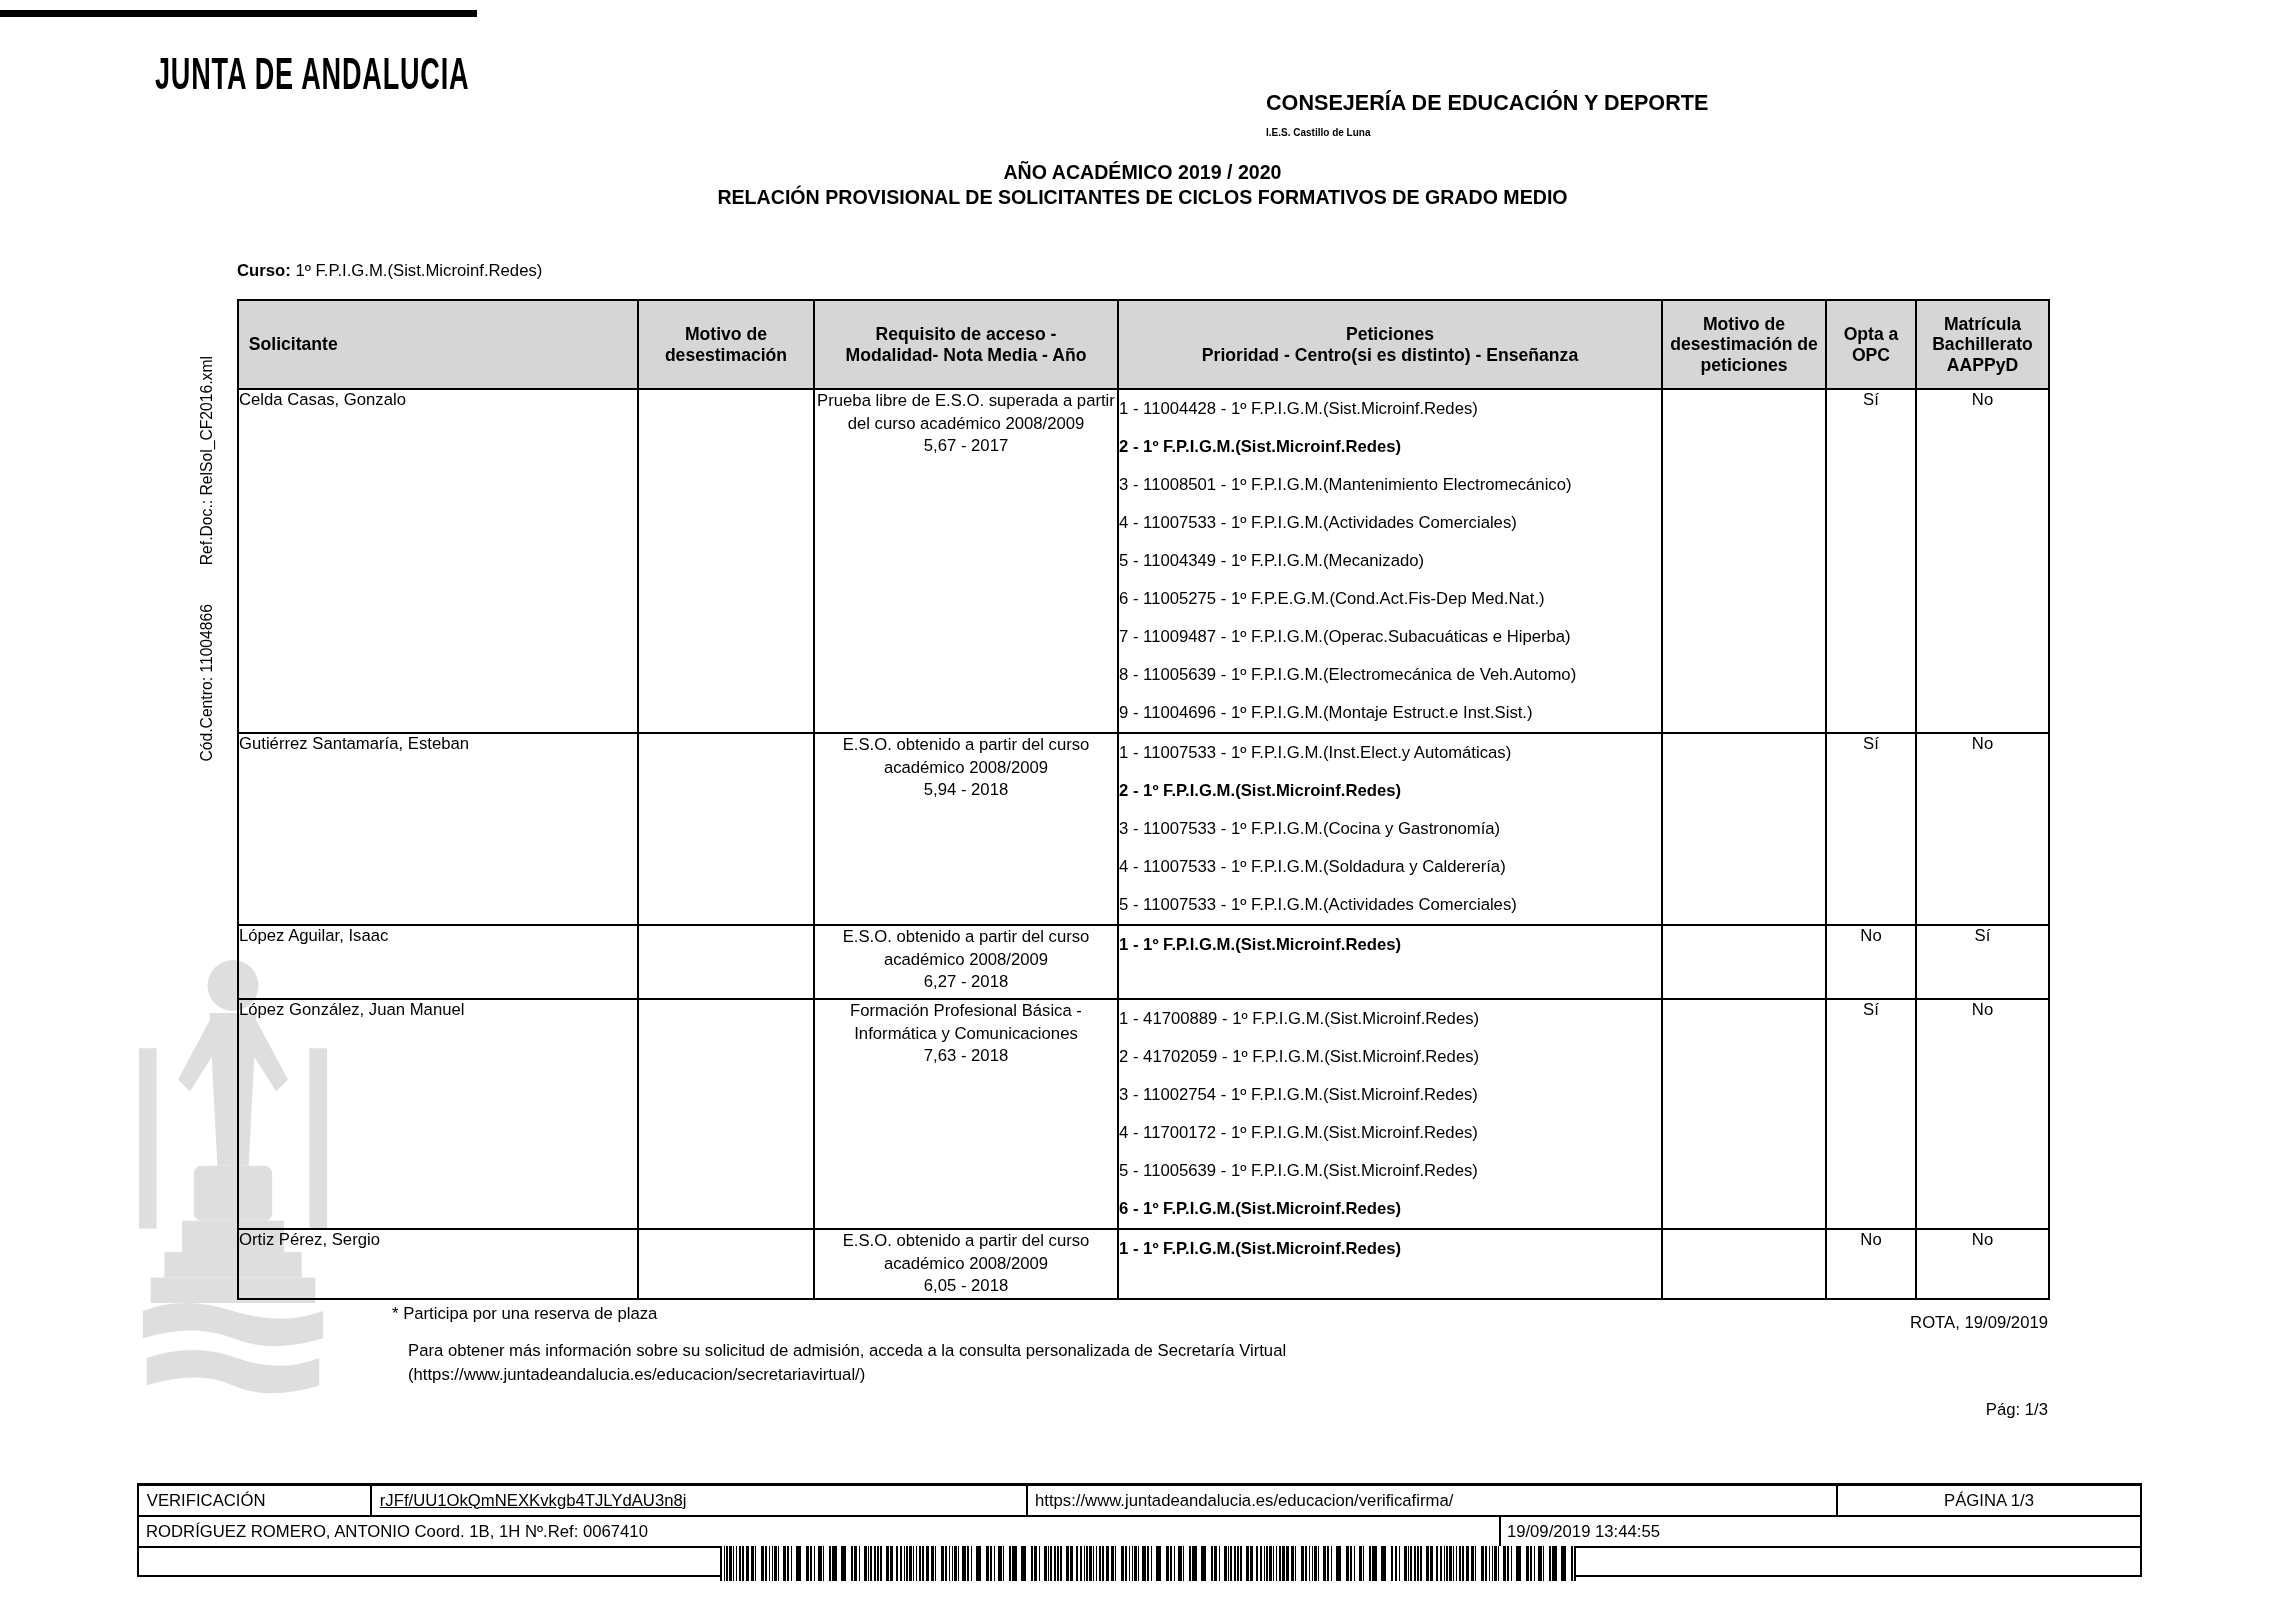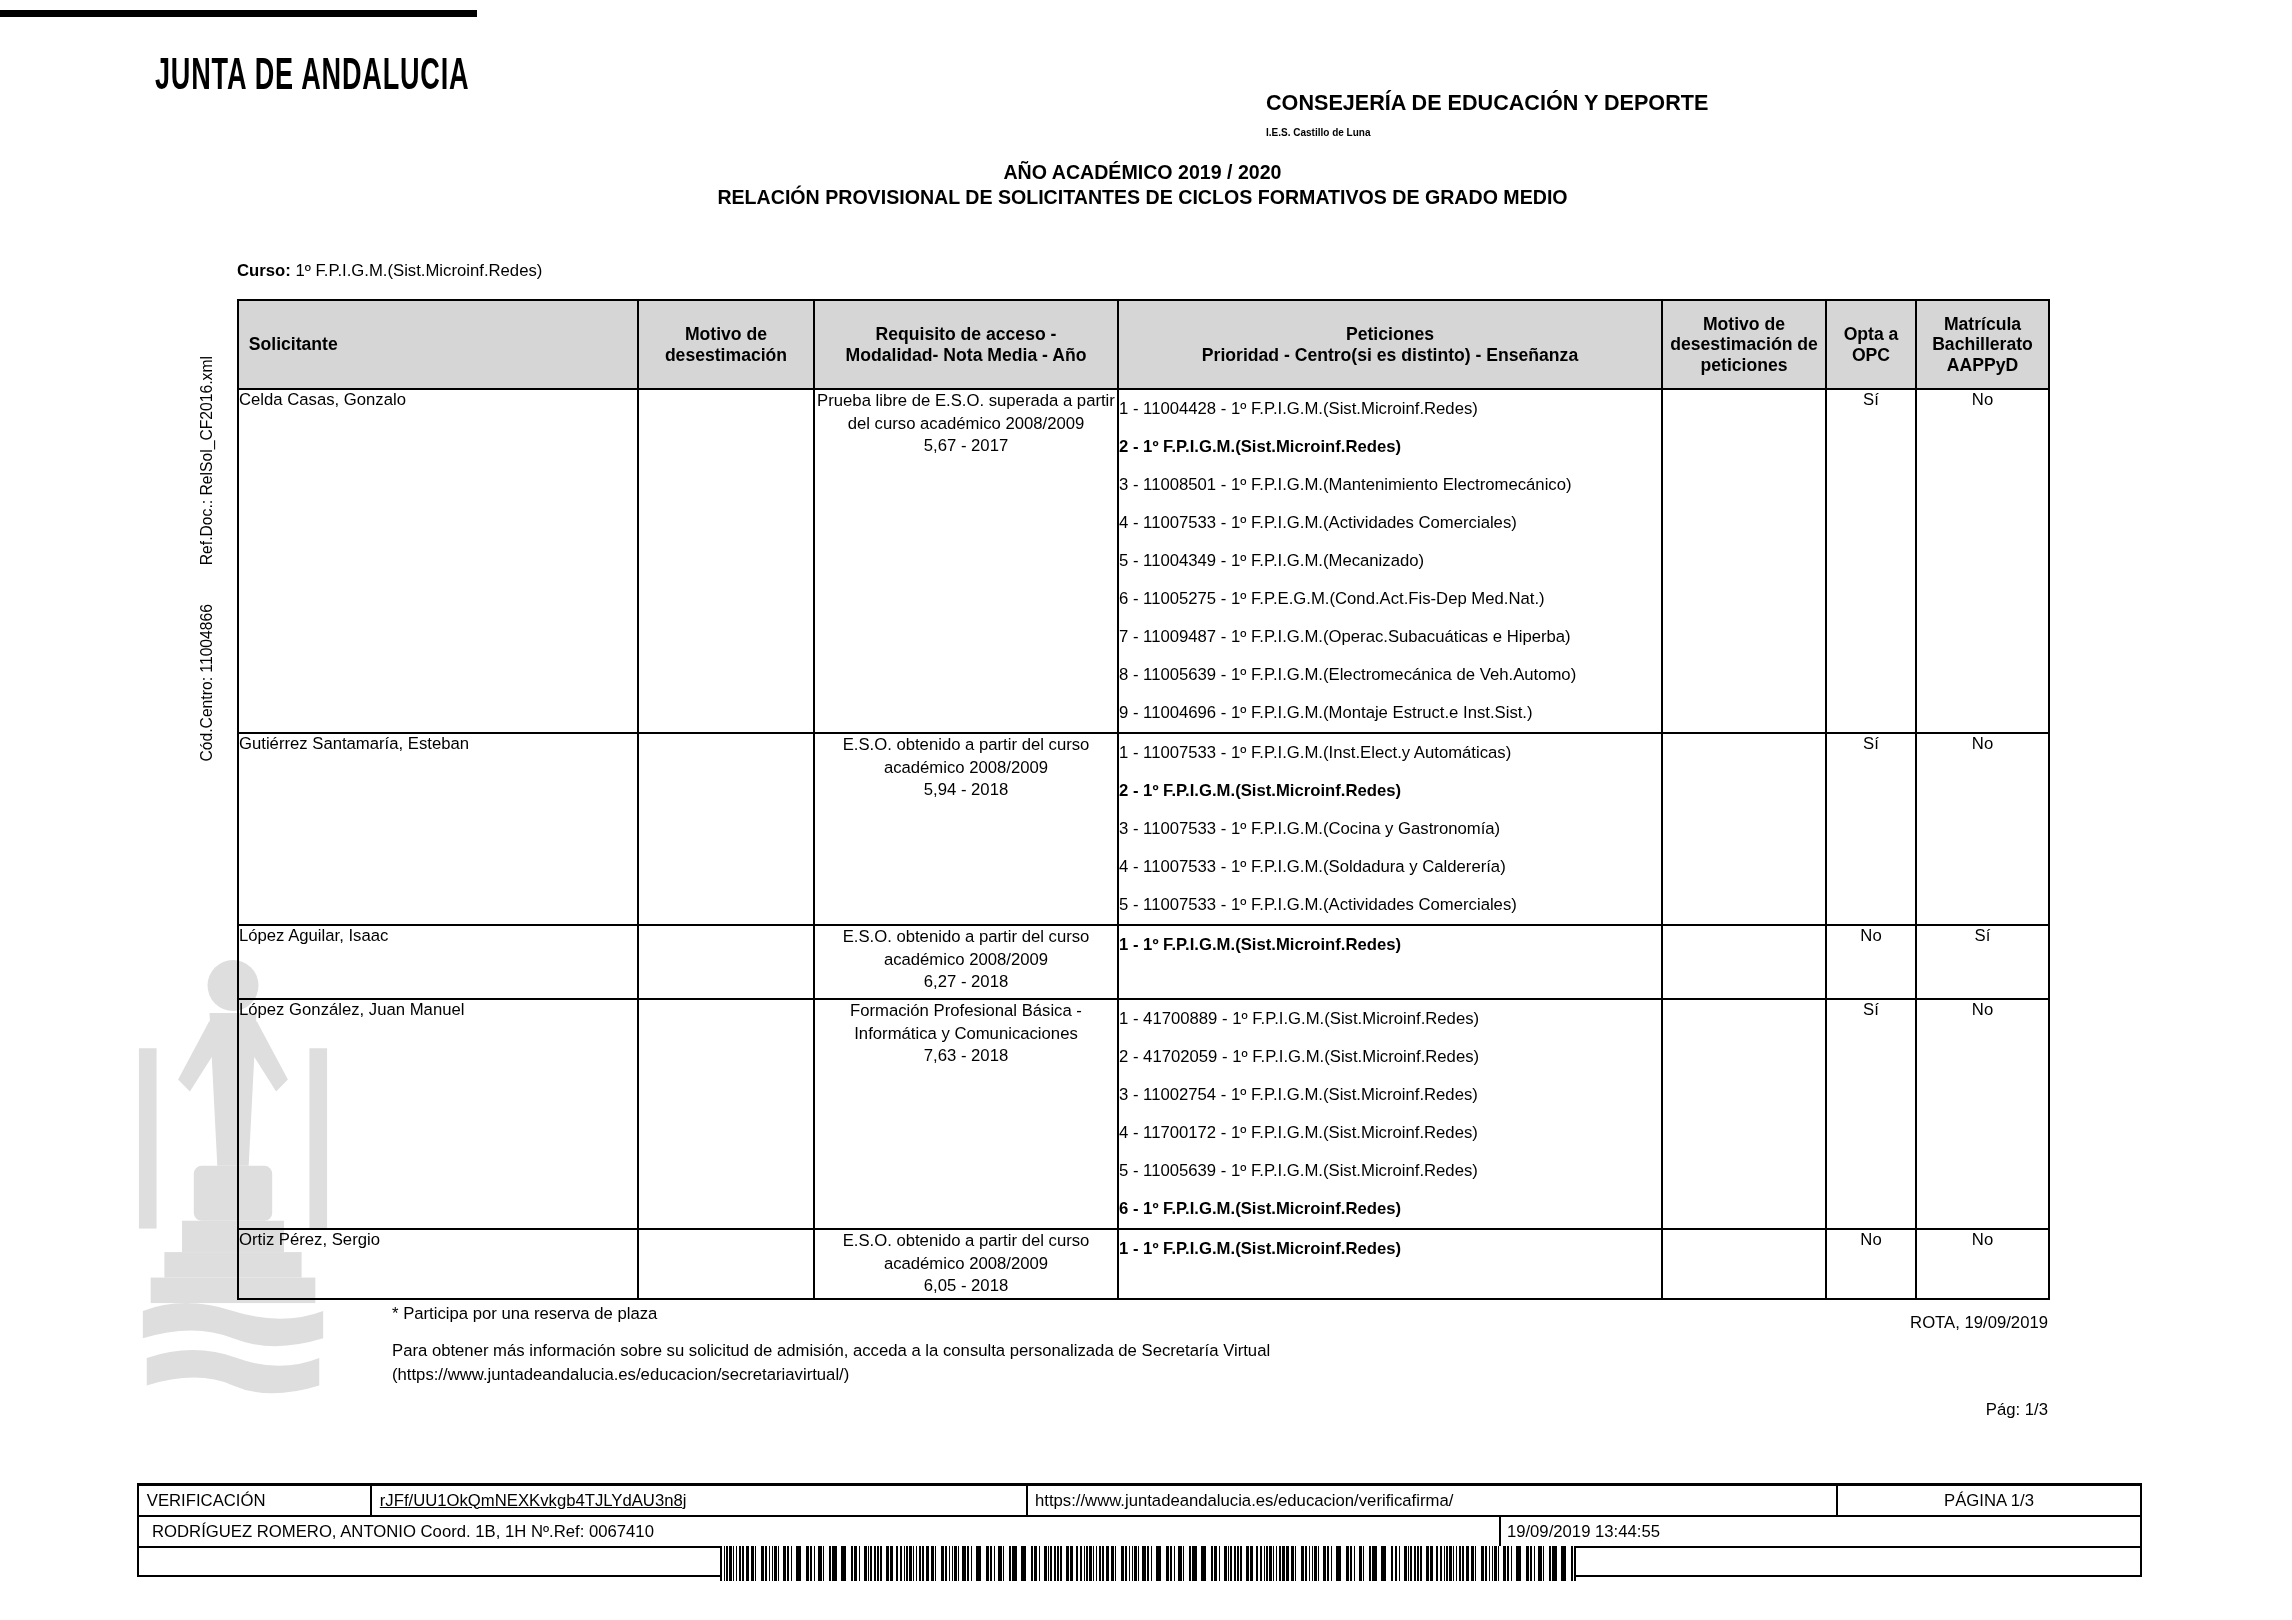--- a/index.html
+++ b/index.html
@@ -34,36 +34,36 @@
   table.main thead th.h-solicitante{text-align:left;padding-left:9.8px;}
   td.c-solicitante{font-size:16.7px;padding:8.8px 5.9px 0 9.8px;}
   td.c-requisito{font-size:16.7px;text-align:center;padding:6.9px 7.8px 0 7.8px;line-height:22.5px;}
   td.c-peticiones{font-size:16.7px;padding:0 5.9px 0 11.8px;}
   td.c-peticiones .pet{line-height:38px;white-space:nowrap;}
   td.c-peticiones .pet.bold{font-weight:bold;}
   td.c-center{font-size:16.7px;text-align:center;padding-top:7.8px;}
 
   
   .nota1{left:392px;top:1304px;font-size:16.7px;}
-  .nota2{left:392px;top:1339px;font-size:16.7px;line-height:23.5px;}
+  .nota2{left:408px;top:1339px;font-size:16.7px;line-height:23.5px;}
   .fecha{left:1656px;top:1313px;width:392px;text-align:right;font-size:16.7px;}
   .pagnum{left:1656px;top:1400px;width:392px;text-align:right;font-size:16.7px;}
 
   
   .vframe{left:137px;top:1483px;width:2001px;border:2px solid #000;border-top-width:3.9px;z-index:1;background:transparent;}
   .vrow{display:flex;align-items:center;font-size:16.7px;}
   .vrow1{height:29px;border-bottom:2px solid #000;}
   .vrow2{height:29px;border-bottom:2.9px solid #000;}
   .vrow3{height:27.4px;}
   .vc{height:100%;display:flex;align-items:center;box-sizing:border-box;}
   .vc-label{width:233px;border-right:2px solid #000;padding-left:7.8px;}
   .vc-code{width:656px;border-right:2px solid #000;padding-left:7.8px;text-decoration:underline;}
   .vc-url{width:810px;border-right:2px solid #000;padding-left:7px;}
   .vc-pag{flex:1;justify-content:center;}
-  .vc-firmante{width:1362px;border-right:2px solid #000;padding-left:13px;}
+  .vc-firmante{width:1362px;border-right:2px solid #000;padding-left:7px;}
   .vc-time{flex:1;padding-left:5.9px;}
 
   
   .barcode{left:720px;top:1546px;width:856px;height:35px;z-index:2;background-color:#fff;
     background-image:
       repeating-linear-gradient(90deg,#000 0 2px,rgba(0,0,0,0) 2px 3.9px,#000 3.9px 4.9px,rgba(0,0,0,0) 4.9px 8.8px,#000 8.8px 11.8px,rgba(0,0,0,0) 11.8px 12.7px,#000 12.7px 13.7px,rgba(0,0,0,0) 13.7px 18.6px,#000 18.6px 20.6px,rgba(0,0,0,0) 20.6px 22.5px),
       repeating-linear-gradient(90deg,rgba(0,0,0,0) 0 5.9px,#000 5.9px 7.8px,rgba(0,0,0,0) 7.8px 15.7px,#000 15.7px 16.7px,rgba(0,0,0,0) 16.7px 26.5px,#000 26.5px 29px,rgba(0,0,0,0) 29px 36px);
   }
 </style>
 </head>

